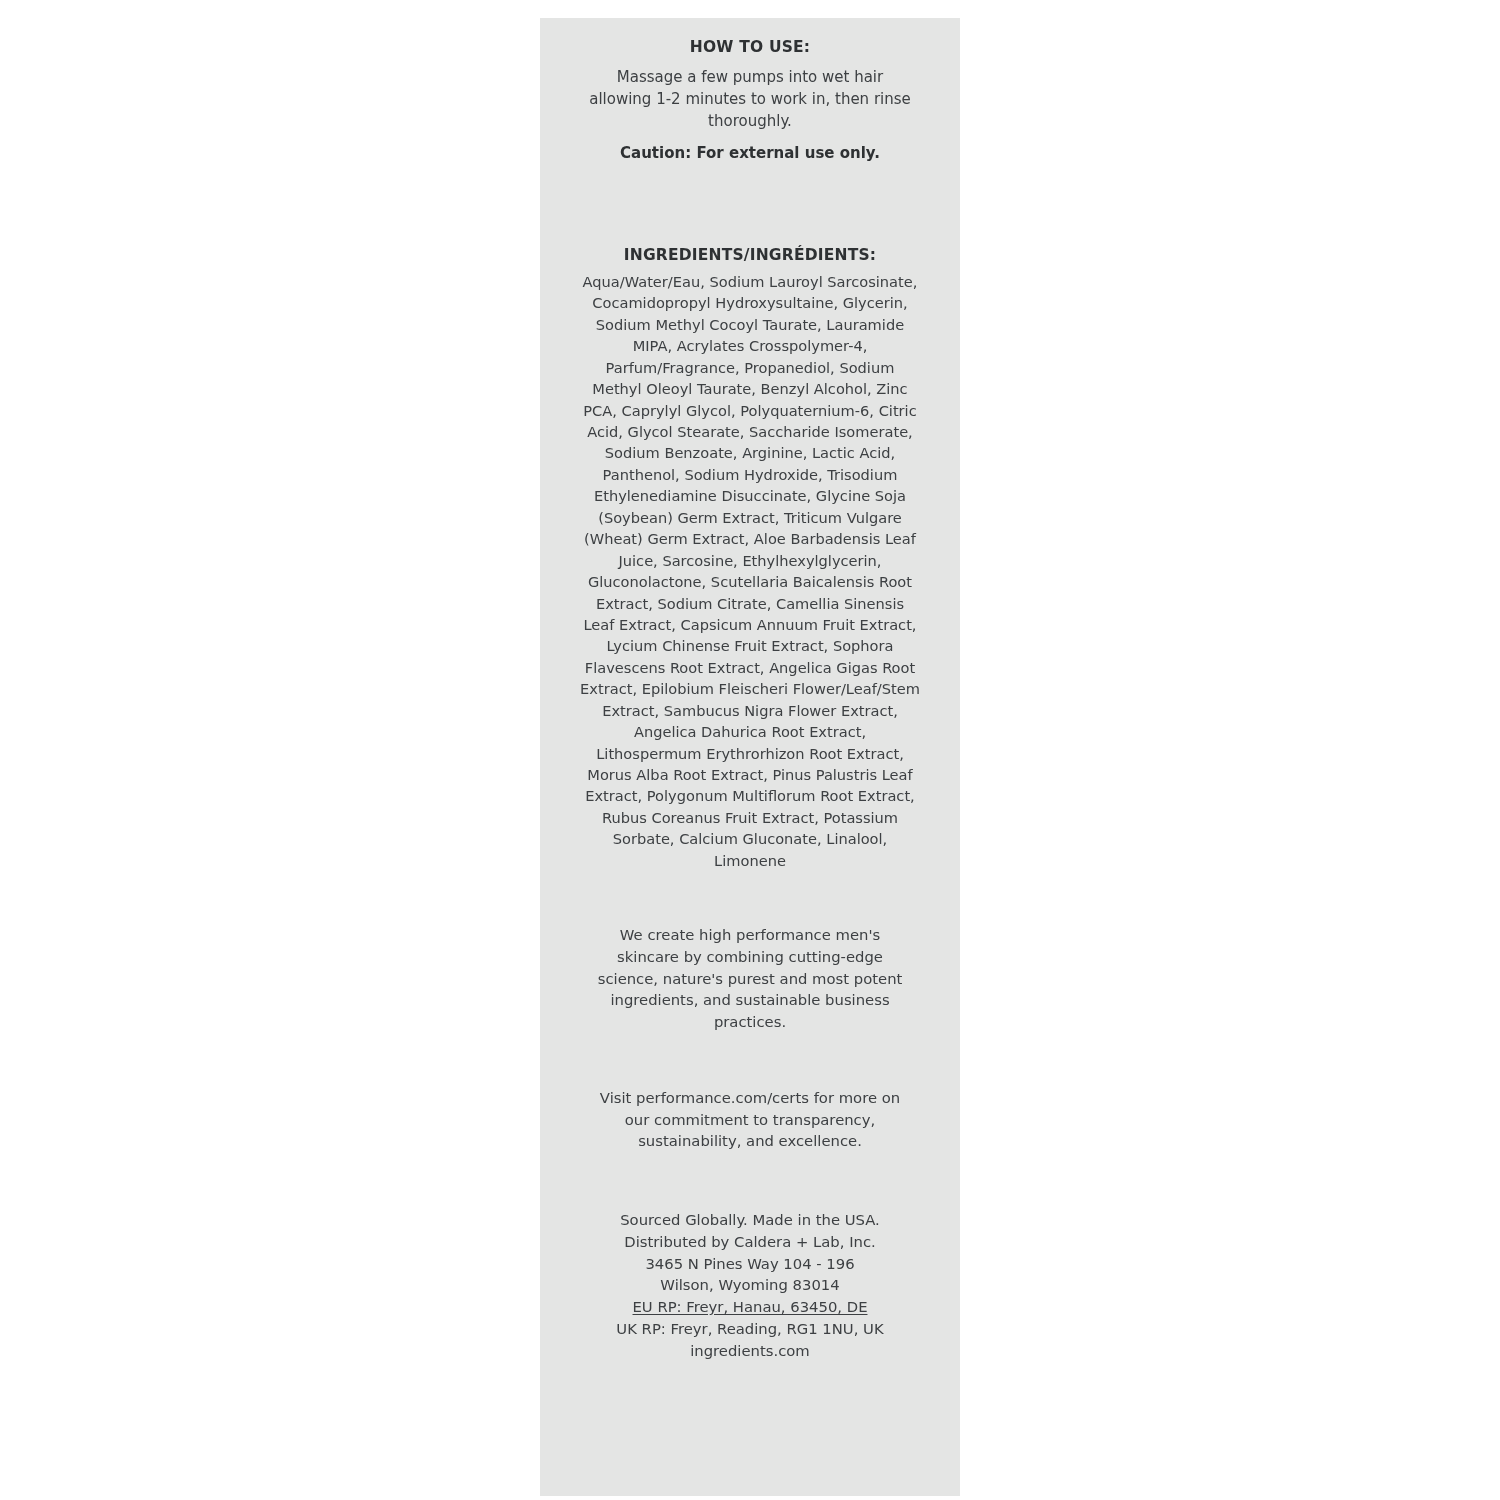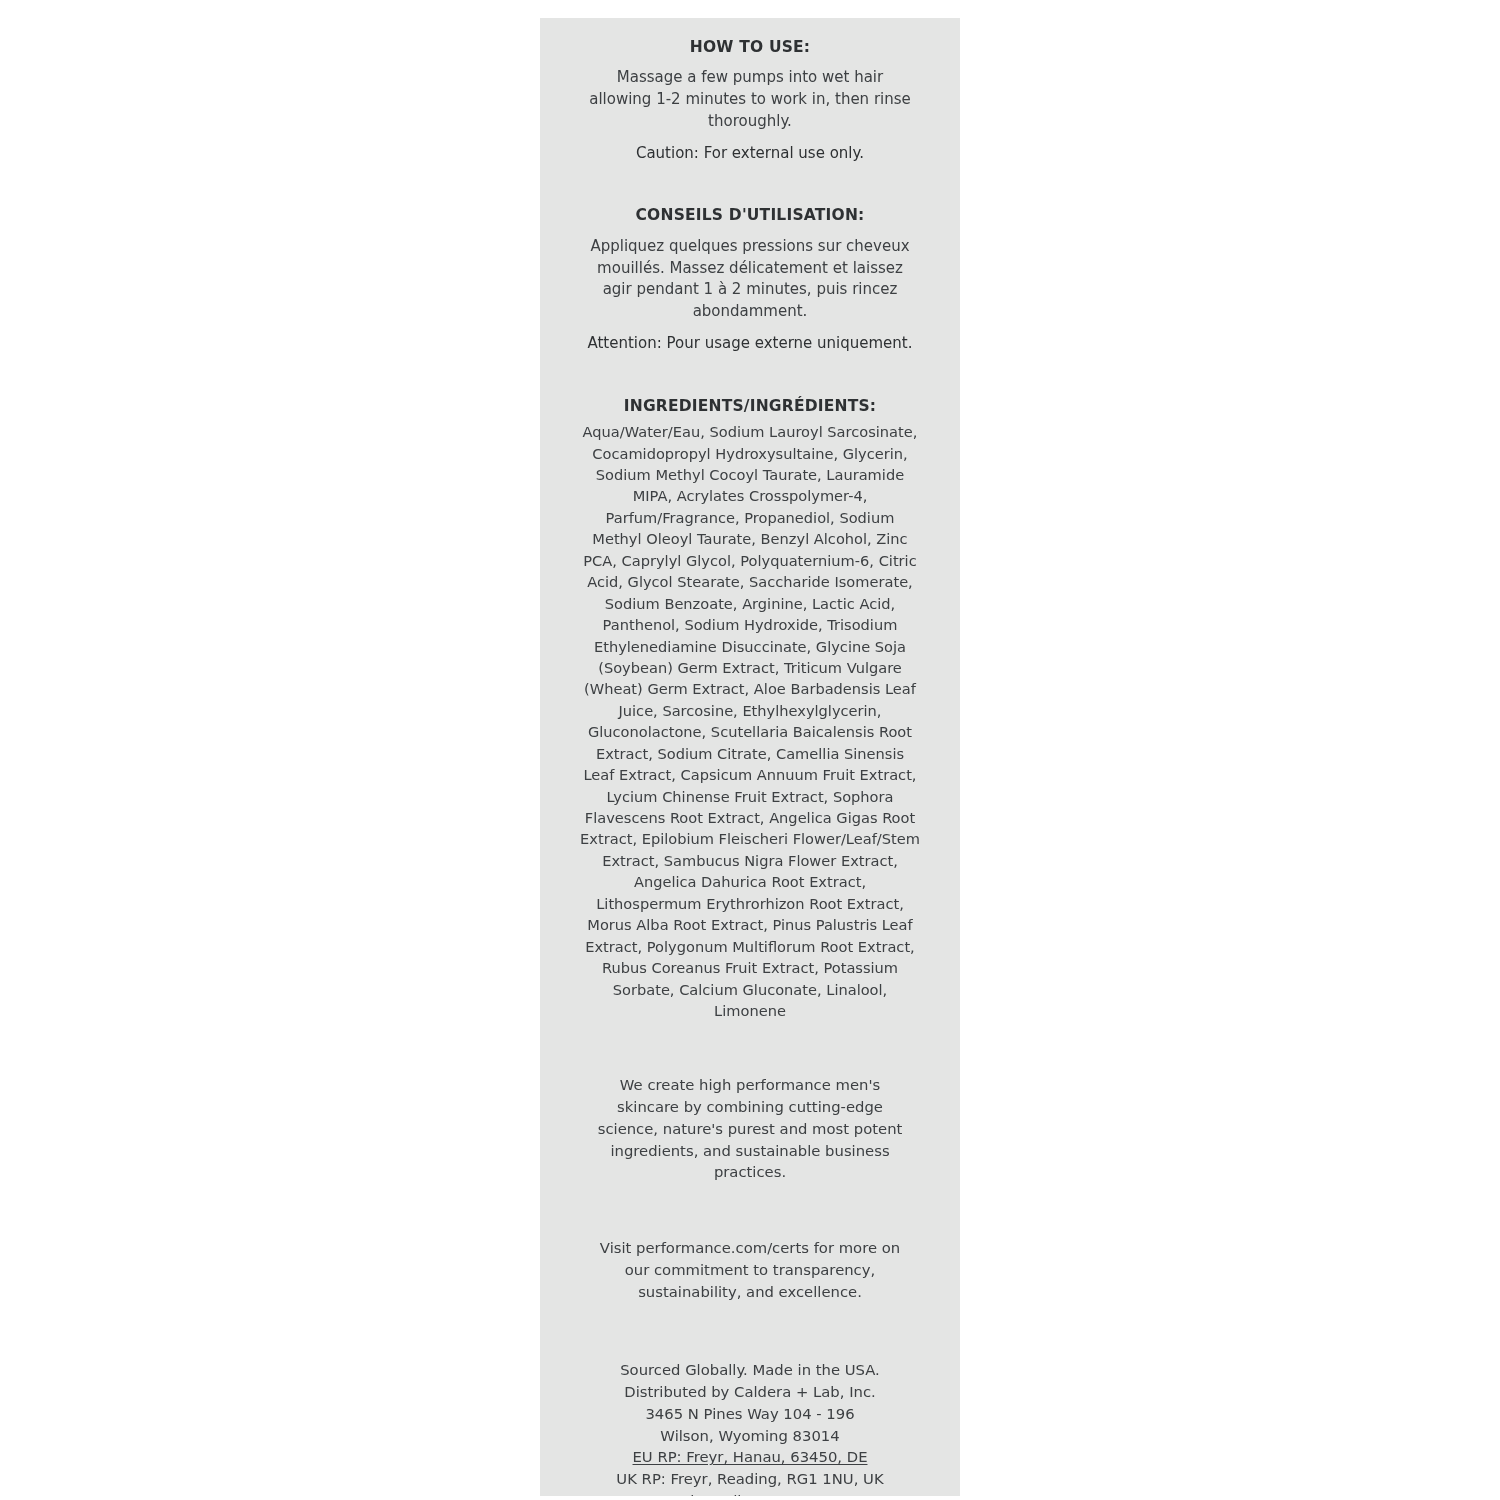--- a/index.html
+++ b/index.html
@@ -40,21 +40,21 @@
     line-height: 1.45;
   }
   .body-text {
     font-size: 15px;
     line-height: 1.45;
     margin: 9px;
     color: #3d4043;
   }
   .bold-note {
     font-size: 15px;
-    font-weight: normal;
+    font-weight: bold;
     line-height: 1.45;
     color: #2e3133;
     margin: 10px 0 0 0;
   }
   .block-gap-lg { height: 40px; }
   .block-gap-md { height: 28px; }
   .ingredients-text {
     font-size: 14.6px;
     line-height: 1.47;
     margin: 0;
@@ -85,25 +85,20 @@
   <div class="panel">
 
     <div>
       <p class="heading">HOW TO USE:</p>
       <p class="body-text">Massage a few pumps into wet hair allowing 1-2 minutes to work in, then rinse thoroughly.</p>
       <p class="bold-note">Caution: For external use only.</p>
     </div>
 
     <div class="block-gap-lg"></div>
 
-    <div>
-      <p class="heading">CONSEILS D'UTILISATION:</p>
-      <p class="body-text">Appliquez quelques pressions sur cheveux mouillés. Massez délicatement et laissez agir pendant 1 à 2 minutes, puis rincez abondamment.</p>
-      <p class="bold-note">Attention: Pour usage externe uniquement.</p>
-    </div>
 
     <div class="block-gap-lg"></div>
 
     <div>
       <p class="heading">INGREDIENTS/INGRÉDIENTS:</p>
       <p class="ingredients-text">Aqua/Water/Eau, Sodium Lauroyl Sarcosinate, Cocamidopropyl Hydroxysultaine, Glycerin, Sodium Methyl Cocoyl Taurate, Lauramide MIPA, Acrylates Crosspolymer-4, Parfum/Fragrance, Propanediol, Sodium Methyl Oleoyl Taurate, Benzyl Alcohol, Zinc PCA, Caprylyl Glycol, Polyquaternium-6, Citric Acid, Glycol Stearate, Saccharide Isomerate, Sodium Benzoate, Arginine, Lactic Acid, Panthenol, Sodium Hydroxide, Trisodium Ethylenediamine Disuccinate, Glycine Soja (Soybean) Germ Extract, Triticum Vulgare (Wheat) Germ Extract, Aloe Barbadensis Leaf Juice, Sarcosine, Ethylhexylglycerin, Gluconolactone, Scutellaria Baicalensis Root Extract, Sodium Citrate, Camellia Sinensis Leaf Extract, Capsicum Annuum Fruit Extract, Lycium Chinense Fruit Extract, Sophora Flavescens Root Extract, Angelica Gigas Root Extract, Epilobium Fleischeri Flower/Leaf/Stem Extract, Sambucus Nigra Flower Extract, Angelica Dahurica Root Extract, Lithospermum Erythrorhizon Root Extract, Morus Alba Root Extract, Pinus Palustris Leaf Extract, Polygonum Multiflorum Root Extract, Rubus Coreanus Fruit Extract, Potassium Sorbate, Calcium Gluconate, Linalool, Limonene</p>
     </div>
 
     <div class="block-gap-lg"></div>
 

